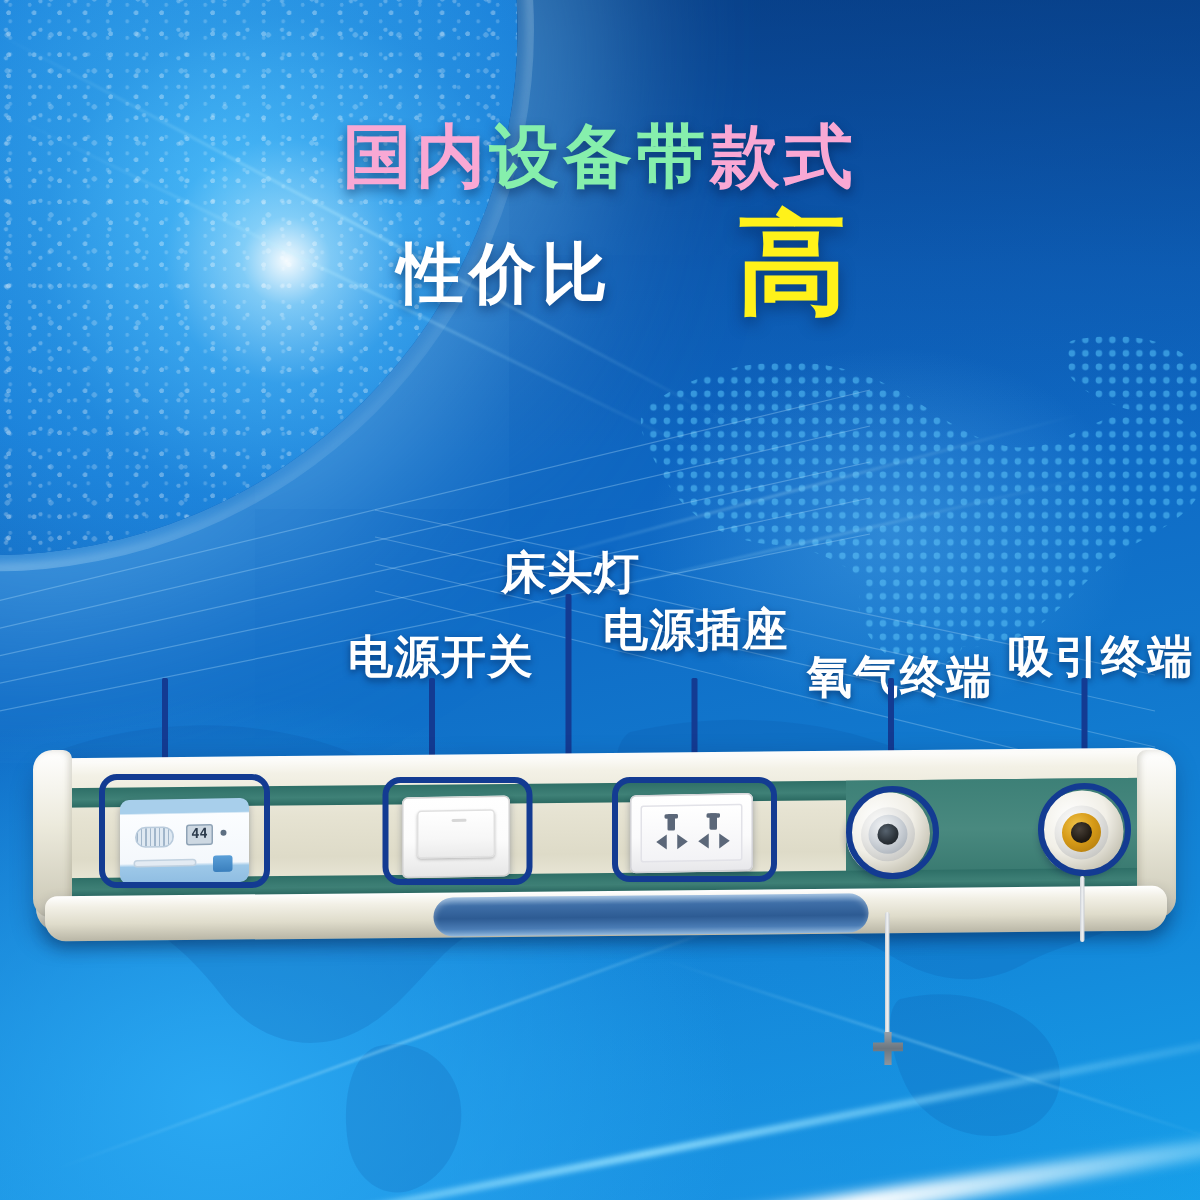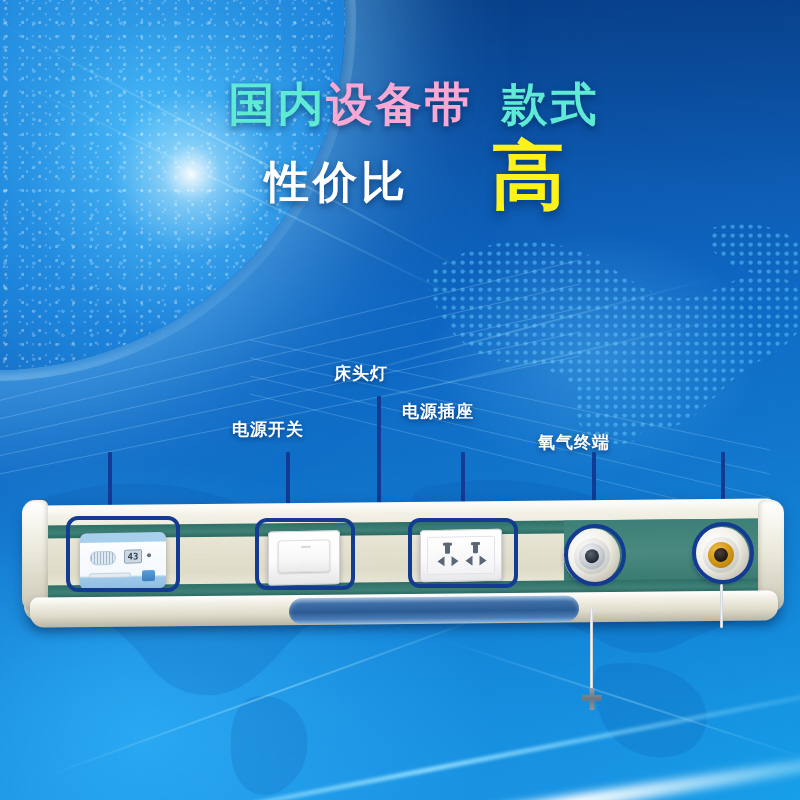--- a/index.html
+++ b/index.html
@@ -90,43 +90,43 @@
     background:radial-gradient(ellipse at 50% 50%, rgba(120,205,255,.30) 0%, rgba(120,205,255,0) 70%);
   }
 
   
   .headline { position:absolute; left:0; right:0; top:80px; text-align:center; }
   .hl-line1 {
     font-size:46px; font-weight:bold; letter-spacing:3px; line-height:1.05;
     text-shadow:0 3px 7px rgba(0,25,70,.55);
     white-space:nowrap;
   }
-  .hl-w { color:#5eead4;margin-left:28px; }
-  .hl-y { color:#f9a8d4; }
+  .hl-w { color:#f9a8d4; }
+  .hl-y { color:#86efac; }
   .hl-line2 {
     margin-top:20px; white-space:nowrap;
     display:flex; align-items:center; justify-content:center; gap:82px;
     padding-left:30px;
   }
   .hl-xjb {
     font-size:44px; font-weight:bold; color:#ffffff; letter-spacing:4px;
     text-shadow:0 3px 7px rgba(0,25,70,.55);
     text-align:right;
   }
   .hl-gao {
     font-size:74px; font-weight:bold; color:#fff21a; line-height:.92;
     text-shadow:0 4px 10px rgba(0,25,70,.5);
     position:relative; top:-6px;
   }
 
   
   .labels { position:absolute; left:0; top:0; width:800px; height:800px; }
   .lab {
     position:absolute; color:#ffffff; font-weight:bold; white-space:nowrap;
-    font-size:17px; letter-spacing:1px;
+    font-size:30px; letter-spacing:1px;
     text-shadow:0 2px 5px rgba(0,28,75,.6);
   }
 
   
   .lead { position:absolute; background:#133b92; width:4px; border-radius:1px; }
 
   
   #panel { position:absolute; left:24px; top:498px; width:758px; height:140px; }
 
   .panel-body {
@@ -347,39 +347,40 @@
     <span class="hl-xjb">性价比</span>
     <span class="hl-gao">高</span>
   </div>
 </div>
 
 <div class="labels">
   <div class="lab" style="left:232px;top:418px;text-align:right;">电源开关</div>
   <div class="lab" style="left:334px;top:362px;">床头灯</div>
   <div class="lab" style="left:402px;top:400px;">电源插座</div>
   <div class="lab" style="left:538px;top:431px;">氧气终端</div>
+  <div class="lab" style="left:672px;top:418px;">吸引终端</div>
 
   <div class="lead" style="left:108px;top:452px;height:68px;"></div>
   <div class="lead" style="left:286px;top:452px;height:68px;"></div>
   <div class="lead" style="left:377px;top:396px;height:218px;"></div>
   <div class="lead" style="left:461px;top:452px;height:68px;"></div>
   <div class="lead" style="left:592px;top:452px;height:66px;"></div>
   <div class="lead" style="left:721px;top:452px;height:66px;"></div>
 </div>
 
 <div id="panel">
 
   <div class="panel-body">
     <div class="stripe-top"></div>
     <div class="teal-block"></div>
     <div class="stripe-bot"></div>
 
     <div class="intercom">
       <div class="ic-grille"></div>
-      <div class="ic-display">43</div>
+      <div class="ic-display">44</div>
       <div class="ic-dot"></div>
       <div class="ic-bar"></div>
       <div class="ic-btn"></div>
     </div>
 
     <div class="switch">
       <div class="sw-rocker">
         <div class="sw-mark"></div>
       </div>
     </div>

